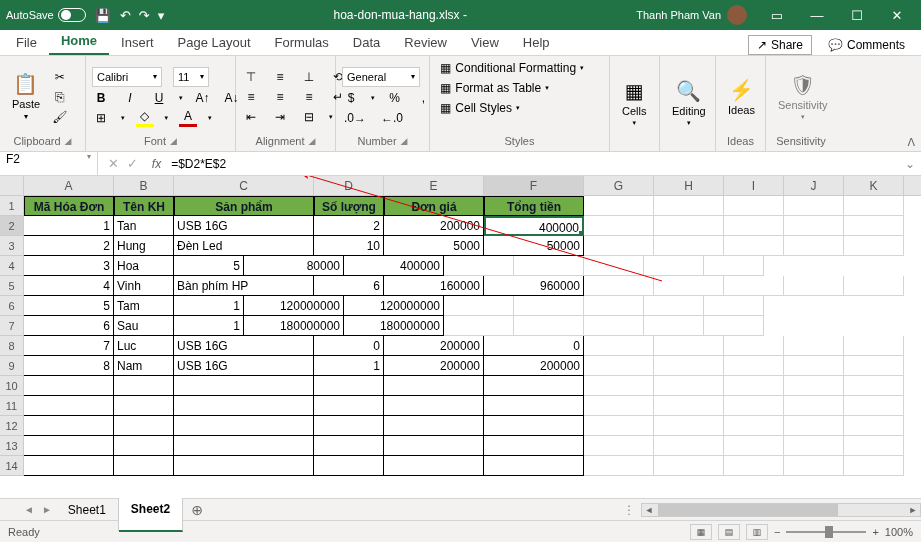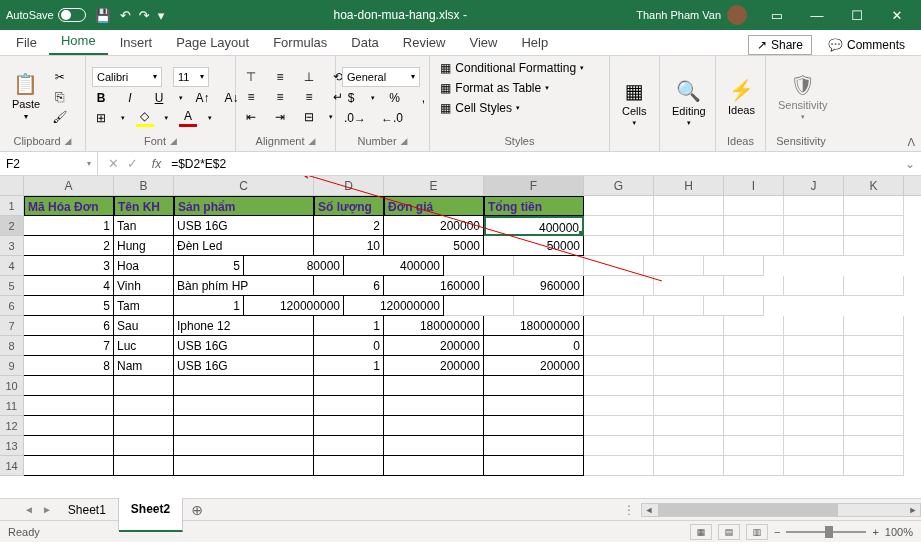--- a/index.html
+++ b/index.html
@@ -12,58 +12,58 @@
 .titlebar .qat { display: flex; gap: 8px; margin-left: 10px; }
 .titlebar .qat span { font-size: 13px; cursor: pointer; }
 .titlebar .filename { flex: 1; text-align: center; font-size: 12px; }
 .titlebar .user { display: flex; align-items: center; gap: 6px; font-size: 11px; }
 .titlebar .avatar { width: 20px; height: 20px; background: #8b5a3c; border-radius: 50%; }
 .titlebar .winbtns { display: flex; gap: 4px; margin-left: 12px; }
 .titlebar .winbtns span { width: 36px; text-align: center; cursor: pointer; font-size: 13px; }
 
 .tabs { background: #fff; height: 26px; display: flex; align-items: flex-end; border-bottom: 1px solid #d4d4d4; padding-left: 4px; }
 .tabs .tab { padding: 5px 12px; font-size: 13px; color: #444; cursor: pointer; }
-.tabs .tab.active { color: #217346; font-weight: 400; border-bottom: 2px solid #217346; }
+.tabs .tab.active { color: #217346; font-weight: 700; border-bottom: 2px solid #217346; }
 .tabs .rightbtns { margin-left: auto; display: flex; gap: 8px; padding-right: 8px; align-items: center; }
 .tabs .share { border: 1px solid #aaa; padding: 2px 8px; font-size: 12px; display: flex; align-items: center; gap: 4px; cursor: pointer; }
 .tabs .comments { padding: 2px 8px; font-size: 12px; display: flex; align-items: center; gap: 4px; cursor: pointer; }
 
 .ribbon { background: #f3f2f1; height: 96px; display: flex; border-bottom: 1px solid #d4d4d4; }
 .group { border-right: 1px solid #d4d4d4; padding: 4px 6px; display: flex; flex-direction: column; justify-content: space-between; }
 .group-label { text-align: center; font-size: 11px; color: #666; padding-top: 2px; display: flex; justify-content: center; gap: 4px; align-items: center; }
 .group-content { display: flex; gap: 4px; flex: 1; }
 .vbtn { display: flex; flex-direction: column; align-items: center; justify-content: center; gap: 2px; padding: 2px 6px; cursor: pointer; }
 .vbtn .ico { font-size: 20px; }
 .vbtn .lbl { font-size: 11px; }
 .smallgrid { display: flex; flex-direction: column; gap: 2px; justify-content: center; }
 .smallgrid .row { display: flex; gap: 11px; align-items: center; }
 .smallbtn { min-width: 18px; height: 18px; display: inline-flex; align-items: center; justify-content: center; font-size: 12px; cursor: pointer; padding: 0 2px; }
 .fontname { border: 1px solid #ccc; background: #fff; width: 70px; height: 20px; font-size: 11px; padding: 0 4px; display: flex; align-items: center; justify-content: space-between; }
 .fontsize { border: 1px solid #ccc; background: #fff; width: 36px; height: 20px; font-size: 11px; padding: 0 4px; display: flex; align-items: center; justify-content: space-between; }
 .stylebtn { display: flex; align-items: center; gap: 4px; font-size: 12px; padding: 1px 4px; cursor: pointer; }
 .launcher { font-size: 9px; color: #888; cursor: pointer; }
 
 .namebox-row { height: 24px; display: flex; align-items: center; border-bottom: 1px solid #d4d4d4; background: #fff; }
-.namebox { width: 98px; border-right: 1px solid #d4d4d4; padding: 0 6px; font-size: 12px; display: flex; align-items: center; justify-content: space-between; height: 100%; }
+.namebox { width: 98px; border-right: 1px solid #d4d4d4; padding: 0 6px; font-size: 12px; display: flex; justify-content: space-between; height: 100%; }
 .fxbtns { display: flex; gap: 8px; padding: 0 10px; color: #aaa; font-size: 13px; }
 .fxlabel { font-style: italic; font-size: 12px; color: #666; padding: 0 4px; }
 .formula-input { flex: 1; border: none; outline: none; font-size: 12px; padding: 0 6px; }
 .expand { padding: 0 6px; color: #888; cursor: pointer; }
 
 .grid-area { position: relative; height: 322px; overflow: hidden; background: #fff; }
 .colheaders { display: flex; height: 20px; background: #e6e6e6; border-bottom: 1px solid #ccc; }
 .corner { width: 24px; border-right: 1px solid #ccc; background: #e6e6e6; }
 .colh { border-right: 1px solid #ccc; text-align: center; font-size: 12px; color: #555; line-height: 20px; }
 .colh.sel { background: #d2d2d2; }
 .gridbody { position: relative; }
 .gridrow { display: flex; height: 20px; }
 .rowh { width: 24px; background: #e6e6e6; border-right: 1px solid #ccc; border-bottom: 1px solid #ccc; text-align: center; font-size: 11px; color: #555; line-height: 20px; }
 .rowh.sel { background: #d2d2d2; }
 .cell { border-right: 1px solid #d4d4d4; border-bottom: 1px solid #d4d4d4; font-size: 12px; padding: 0 3px; line-height: 20px; overflow: hidden; white-space: nowrap; }
-.th { background: #70ad47; color: #4c1d95; font-weight: 600; text-align: left; border: 1px solid #000; }
+.th { background: #70ad47; color: #0f172a; font-weight: 600; text-align: center; border: 1px solid #000; }
 .td { border-right: 1px solid #000; border-bottom: 1px solid #000; }
 .td.num { text-align: right; }
 .active-cell { border: 2px solid #217346 !important; position: relative; }
 .fill-handle { position: absolute; right: -3px; bottom: -3px; width: 6px; height: 6px; background: #217346; }
 
 .annotation { position: absolute; color: #d00; font-size: 16px; pointer-events: none; }
 
 .sheettabs { height: 22px; background: #f3f2f1; border-top: 1px solid #d4d4d4; display: flex; align-items: center; padding-left: 20px; }
 .sheettabs .navbtn { padding: 0 4px; color: #888; font-size: 10px; cursor: pointer; }
 .sheettab { padding: 14px 12px; font-size: 12px; border-right: 1px solid #ccc; cursor: pointer; }
@@ -428,21 +428,20 @@
         <div class="cell cG"></div>
         <div class="cell cH"></div>
         <div class="cell cI"></div>
         <div class="cell cJ"></div>
         <div class="cell cK"></div>
       </div>
       <div class="gridrow">
         <div class="rowh">7</div>
         <div class="cell cA td num">6</div>
         <div class="cell cB td">Sau</div>
-        <div class="cell cC td">Iphone 12</div>
         <div class="cell cD td num">1</div>
         <div class="cell cE td num">180000000</div>
         <div class="cell cF td num">180000000</div>
         <div class="cell cG"></div>
         <div class="cell cH"></div>
         <div class="cell cI"></div>
         <div class="cell cJ"></div>
         <div class="cell cK"></div>
       </div>
       <div class="gridrow">

